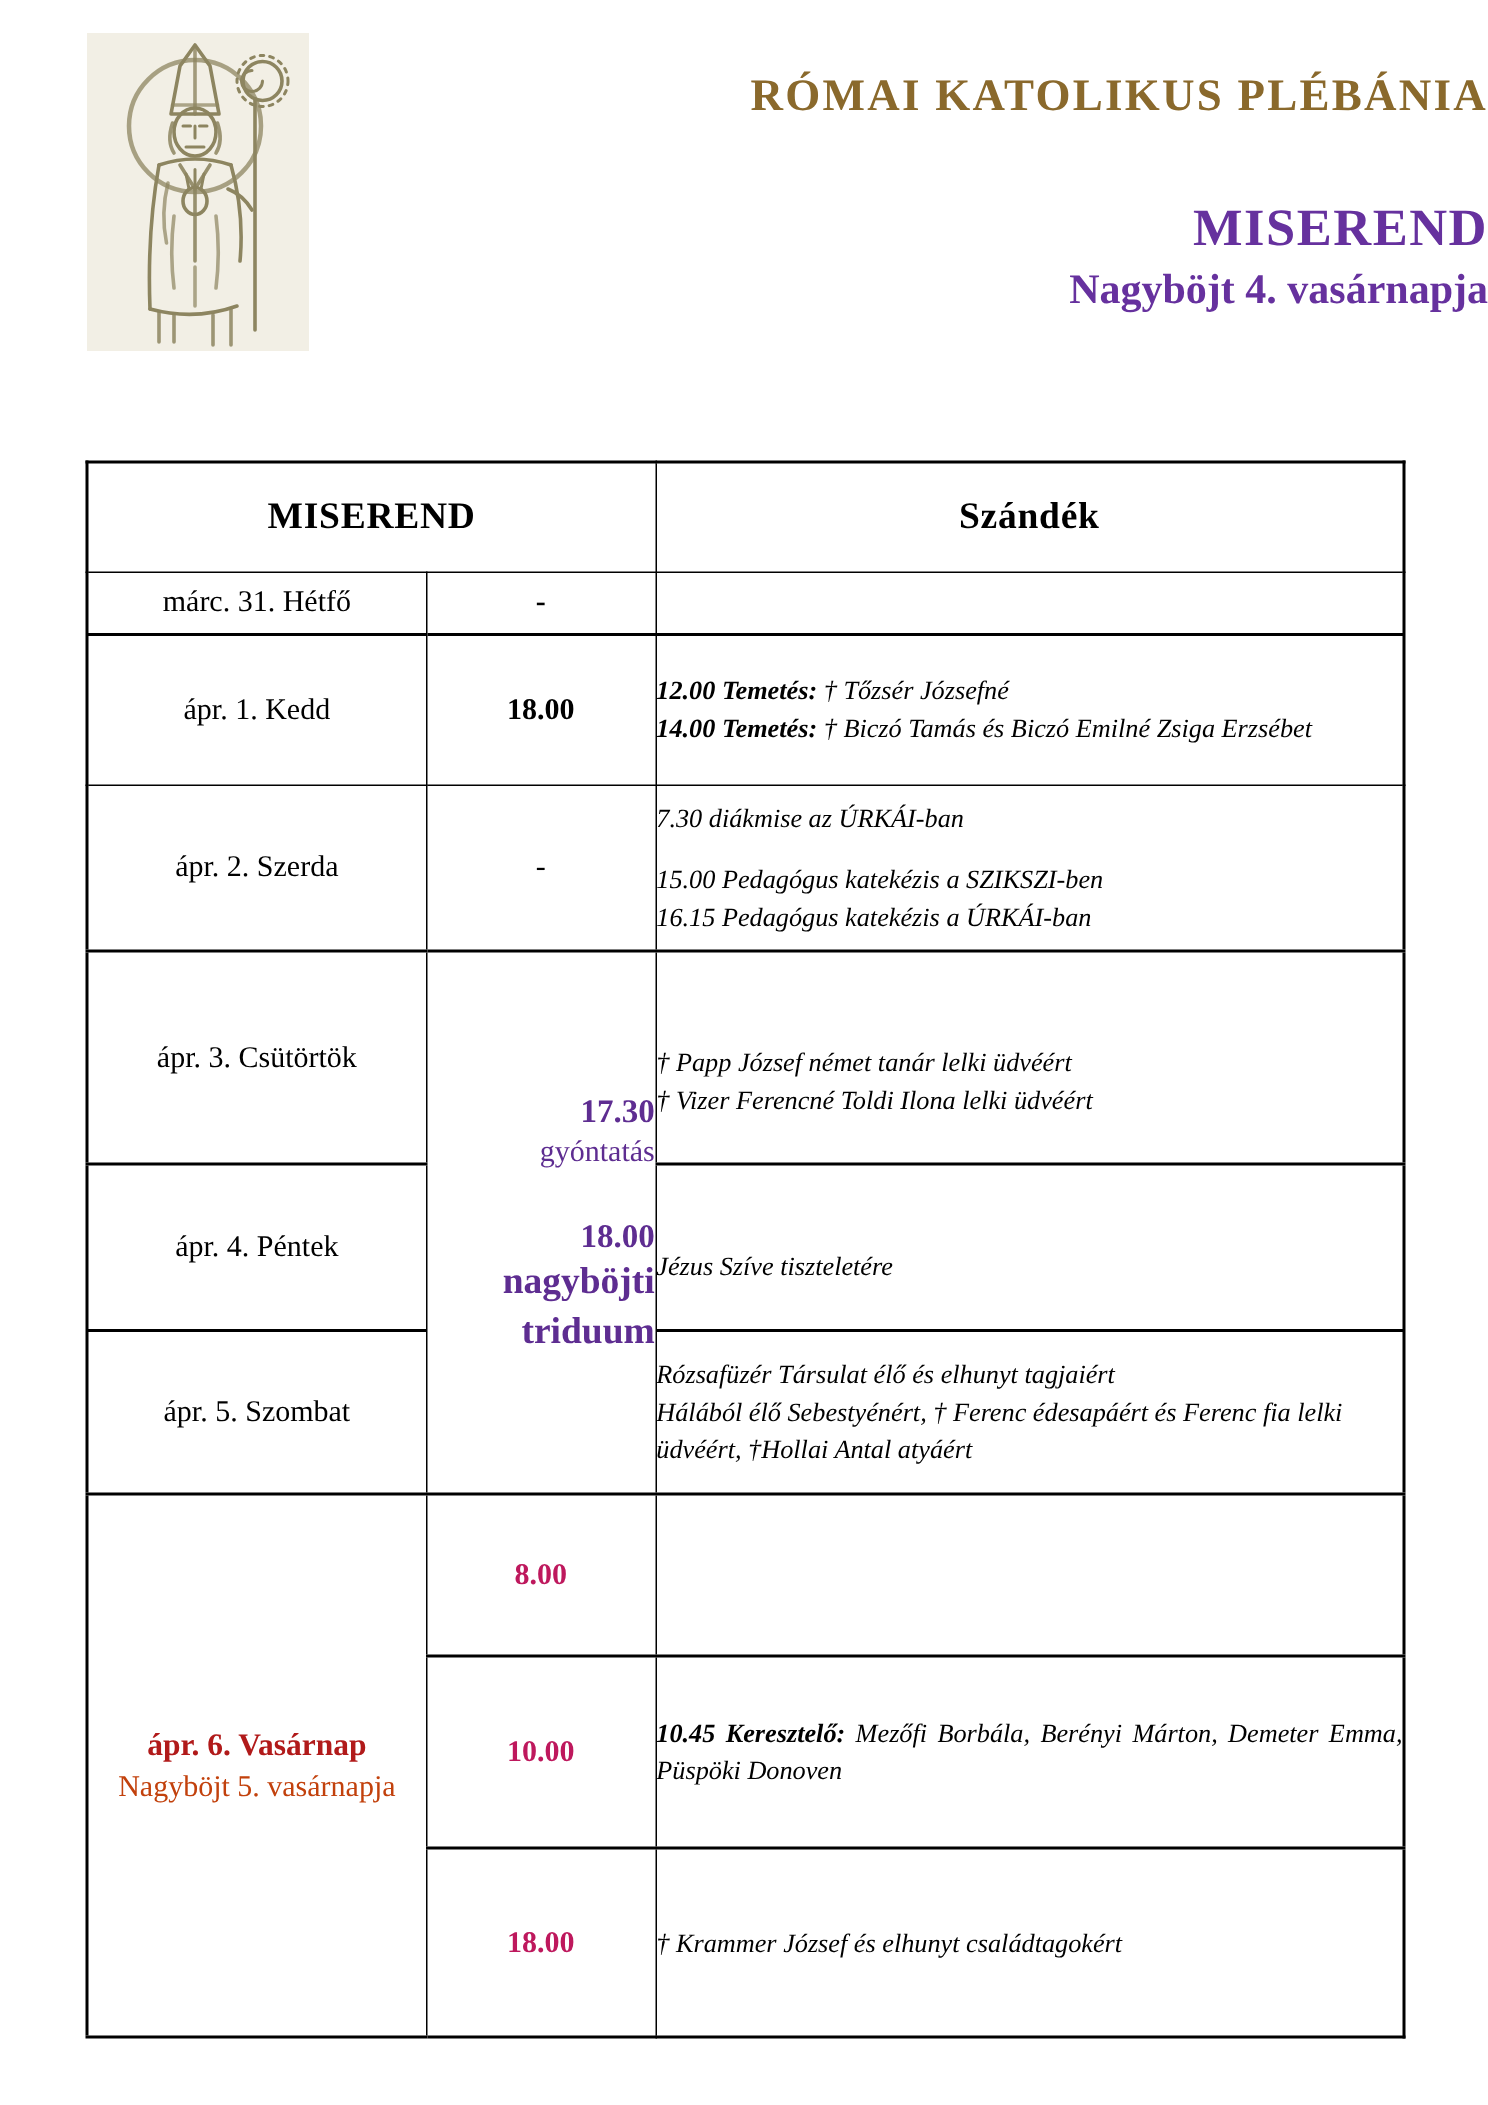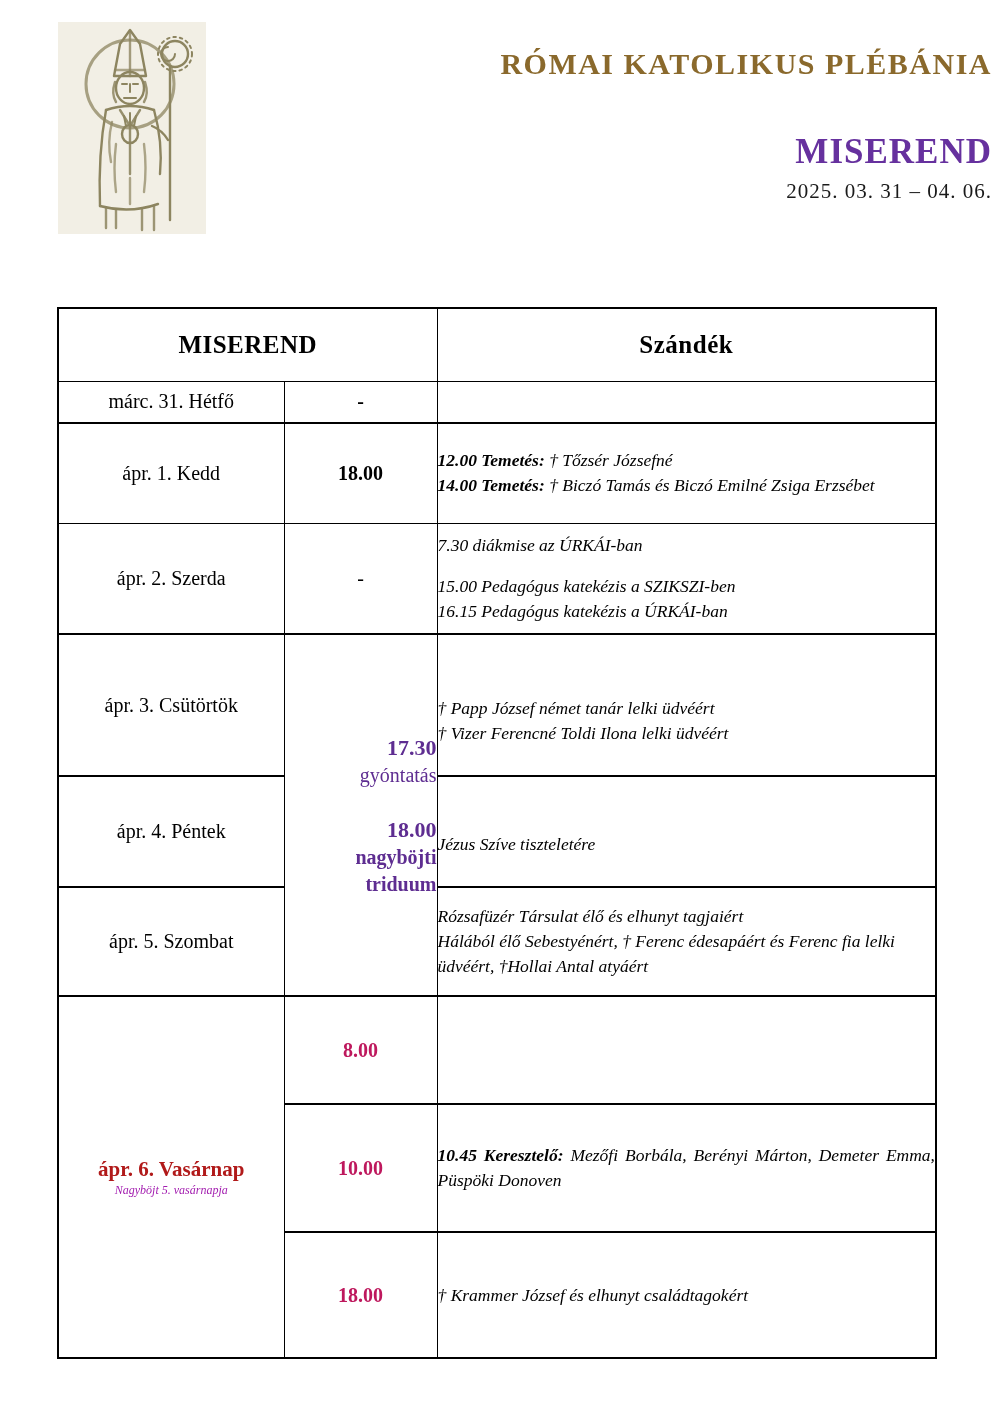--- a/index.html
+++ b/index.html
@@ -72,26 +72,26 @@
   td.intent .bi{font-weight:bold;}
   td.intent.pad-thu{padding-top:32px;}
   td.intent.pad-fri{padding-top:26px;}
   td.intent .gap{margin-top:16px;}
   td.intent.mid{vertical-align:middle;padding-top:0;padding-bottom:0;margin-left:40px;}
   td.intent .just{text-align:justify;}
 
   td.pcell{text-align:right;color:#5e2d91;line-height:1.32;}
   .ptime{font-size:22px;font-weight:bold;}
   .plabel{font-size:20px;}
-  .pbold{font-size:20px;font-weight:bold;}
+  .pbold{font-size:25px;font-weight:bold;}
   .ptime.g2{margin-top:27px;}
 
   td.suncell{text-align:center;line-height:1.3;}
   .sun-day{font-size:21px;font-weight:bold;color:#b11a1a;}
-  .sun-sub{font-size:12px;font-style:italic;color:#a21caf;}
+  .sun-sub{font-size:20px;color:#c2410c;}
   td.time.red{color:#be185d;font-weight:bold;}
 </style>
 </head>
 <body>
 
 <div class="page">
 
   <div class="logo-wrap">
     <svg width="148" height="212" viewBox="0 0 148 212" fill="none" stroke="#8d8560" stroke-width="2.4" stroke-linecap="round" stroke-linejoin="round">
 
@@ -130,21 +130,21 @@
       <path d="M117 32 a7 7 0 1 1 -7 -7" stroke-width="2"></path>
       <path d="M94 104 Q104 108 110 118"></path>
 
       <path d="M48 186 v20 M58 188 v18 M84 188 v20 M96 184 v24" opacity="0.85"></path>
     </svg>
   </div>
 
   <div class="header">
     <div class="org-line">RÓMAI KATOLIKUS PLÉBÁNIA</div>
     <div class="doc-title">MISEREND</div>
-    <div class="doc-daterange">2025. 03. 31 – 04. 06.</div>
+    <div class="doc-subtitle">Nagyböjt 4. vasárnapja</div>
   </div>
 
   <table class="sched">
     <colgroup>
       <col style="width:226px">
         <col style="width:153px">
         <col style="width:499px">
     </colgroup>
 
     <tbody>

